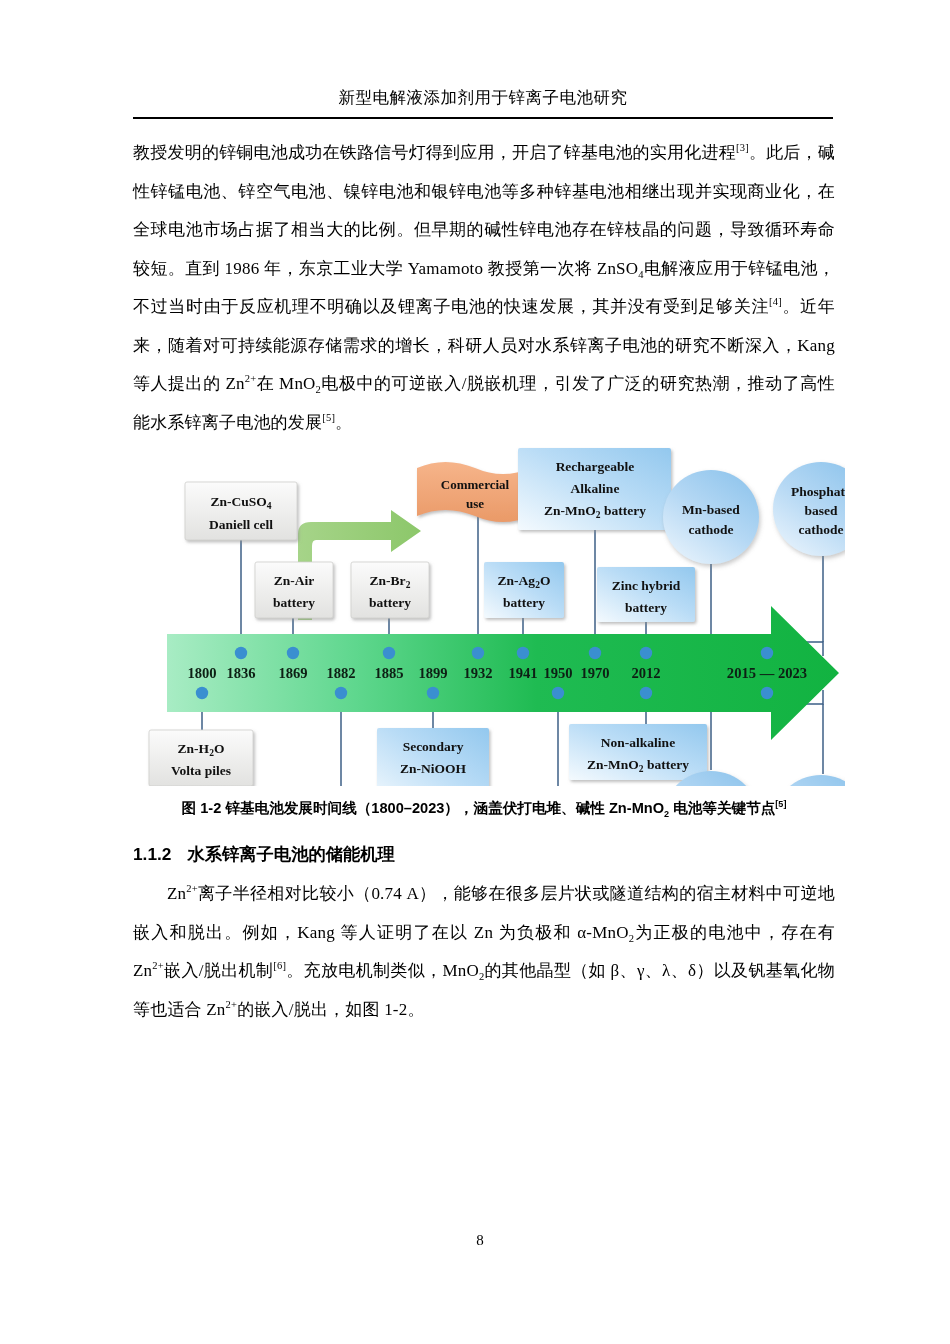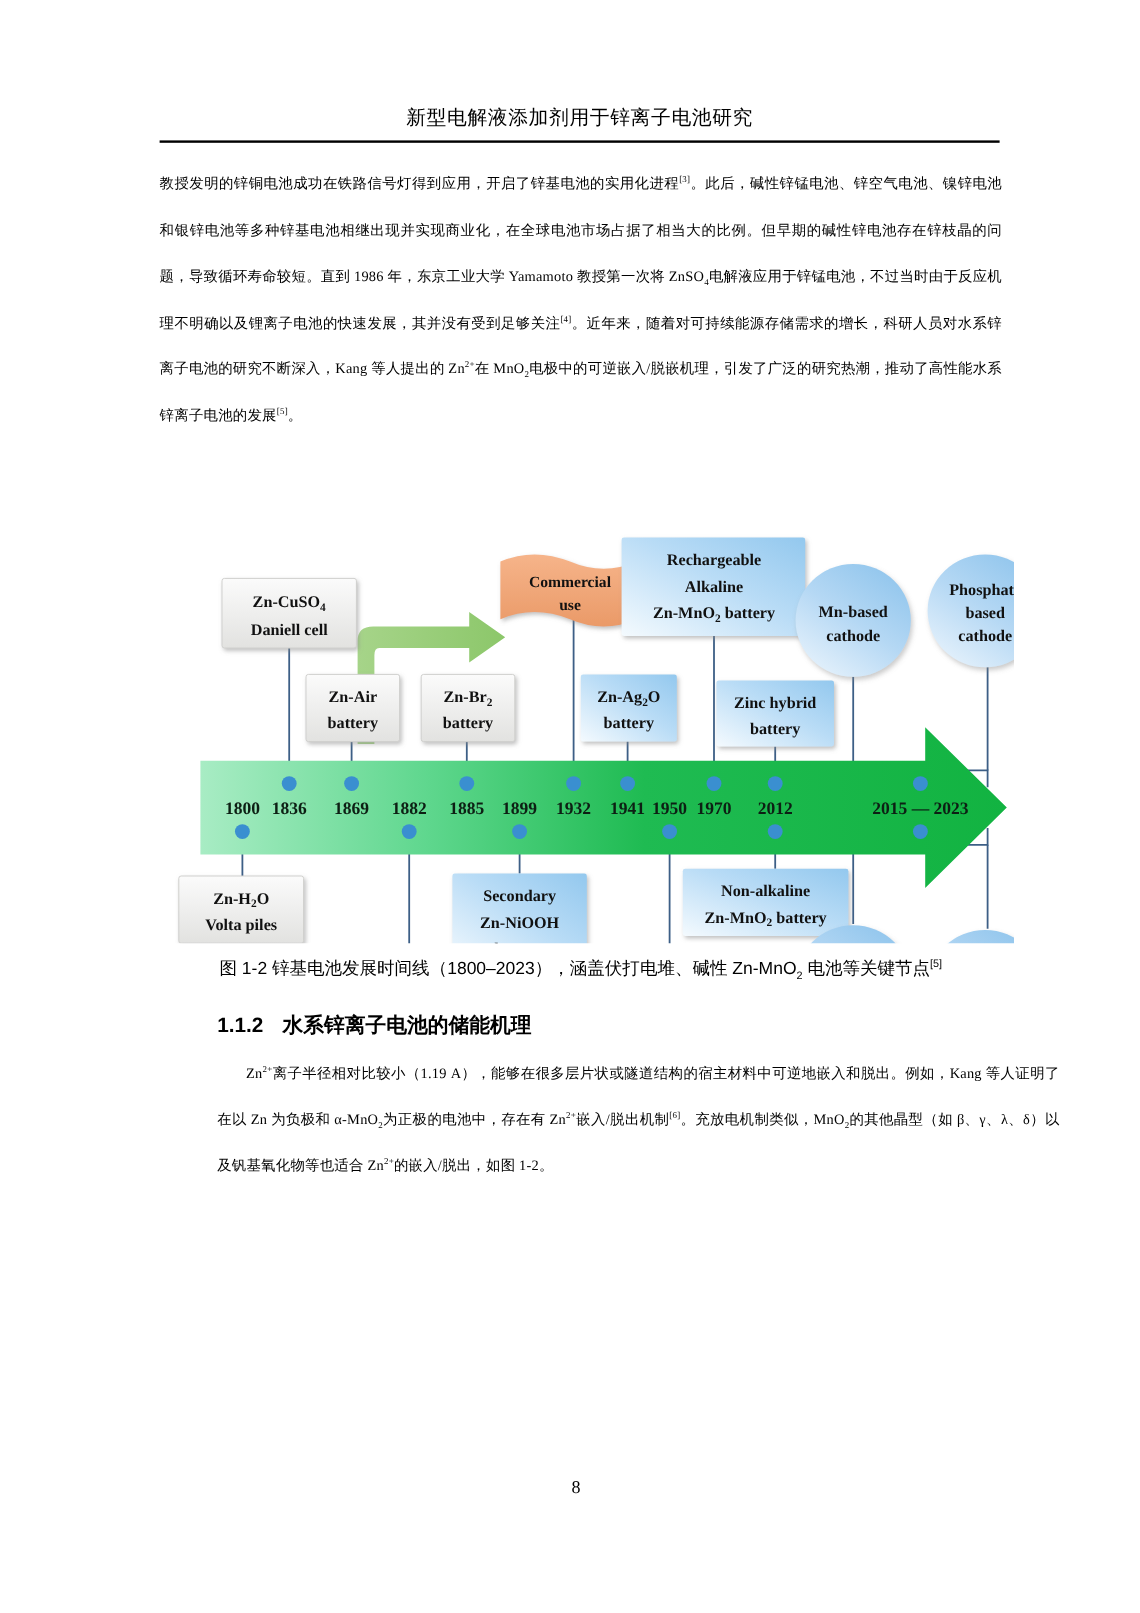--- a/index.html
+++ b/index.html
@@ -47,21 +47,21 @@
 
   
   .content {
     position: absolute;
     left: 128px;
     top: 134px;
     width: 702px;
   }
   p.para {
     margin: 0;
-    font-size: 12px;
+    font-size: 17px;
     line-height: 38.5px;
     text-align: justify;
     text-justify: inter-ideograph;
     letter-spacing: 0.2px;
   }
   p.para.indent { text-indent: 2em; }
   sup { font-size: 0.62em; vertical-align: super; line-height: 0; }
   sub { font-size: 0.62em; vertical-align: sub; line-height: 0; }
 
   
@@ -76,21 +76,21 @@
   .heading .gap { display: inline-block; width: 16px; }
 
   
   .fig-caption {
     position: absolute;
     left: 128px;
     top: 798px;
     width: 702px;
     text-align: center;
     font-family: "Liberation Sans", "DejaVu Sans", sans-serif;
-    font-weight: normal;
+    font-weight: bold;
     font-size: 14.6px;
     line-height: 20px;
     white-space: nowrap;
   }
 
   
   .page-number {
     position: absolute;
     left: 0;
     top: 1232px;
@@ -346,23 +346,23 @@
         <ellipse cx="676" cy="388" rx="48" ry="47" fill="url(#gradEllipse)"></ellipse>
       </g>
       <text class="fg-label" x="676" y="375" text-anchor="middle" font-size="13.5">Prussian</text>
       <text class="fg-label" x="676" y="394" text-anchor="middle" font-size="13.5">blue</text>
       <text class="fg-label" x="676" y="413" text-anchor="middle" font-size="13.5">cathode</text>
     </svg>
   </div>
 
   <div class="fig-caption"><span>图 1-2 锌基电池发展时间线（1800–2023），涵盖伏打电堆、碱性 Zn-MnO</span><sub>2</sub><span> 电池等关键节点</span><sup>[5]</sup></div>
 
-  <div style="position:absolute; left:128px; top:835px; width:702px;margin-left:48px;">
+  <div style="position:absolute; left:128px; top:835px; width:702px;">
     <p class="heading"><span class="num">1.1.2</span><span class="gap"></span><span>水系锌离子电池的储能机理</span></p>
 
 
 
-    <p class="para indent" style="margin-top:2px;"><span>Zn</span><sup>2+</sup><span>离子半径相对比较小（1.19 A），能够在很多层片状或隧道结构的宿主材料中可逆地嵌入和脱出。例如，Kang 等人证明了在以 Zn 为负极和 α-MnO</span><sub>2</sub><span>为正极的电池中，存在有 Zn</span><sup>2+</sup><span>嵌入/脱出机制</span><sup>[6]</sup><span>。充放电机制类似，MnO</span><sub>2</sub><span>的其他晶型（如 β、γ、λ、δ）以及钒基氧化物等也适合 Zn</span><sup>2+</sup><span>的嵌入/脱出，如图 1-2。</span></p>
+    <p class="para indent" style="margin-top:2px;"><span>Zn</span><sup>2+</sup><span>离子半径相对比较小（0.74 A），能够在很多层片状或隧道结构的宿主材料中可逆地嵌入和脱出。例如，Kang 等人证明了在以 Zn 为负极和 α-MnO</span><sub>2</sub><span>为正极的电池中，存在有 Zn</span><sup>2+</sup><span>嵌入/脱出机制</span><sup>[6]</sup><span>。充放电机制类似，MnO</span><sub>2</sub><span>的其他晶型（如 β、γ、λ、δ）以及钒基氧化物等也适合 Zn</span><sup>2+</sup><span>的嵌入/脱出，如图 1-2。</span></p>
   </div>
 
   <div class="page-number">8</div>
 
 </div>
 
 </body></html>

